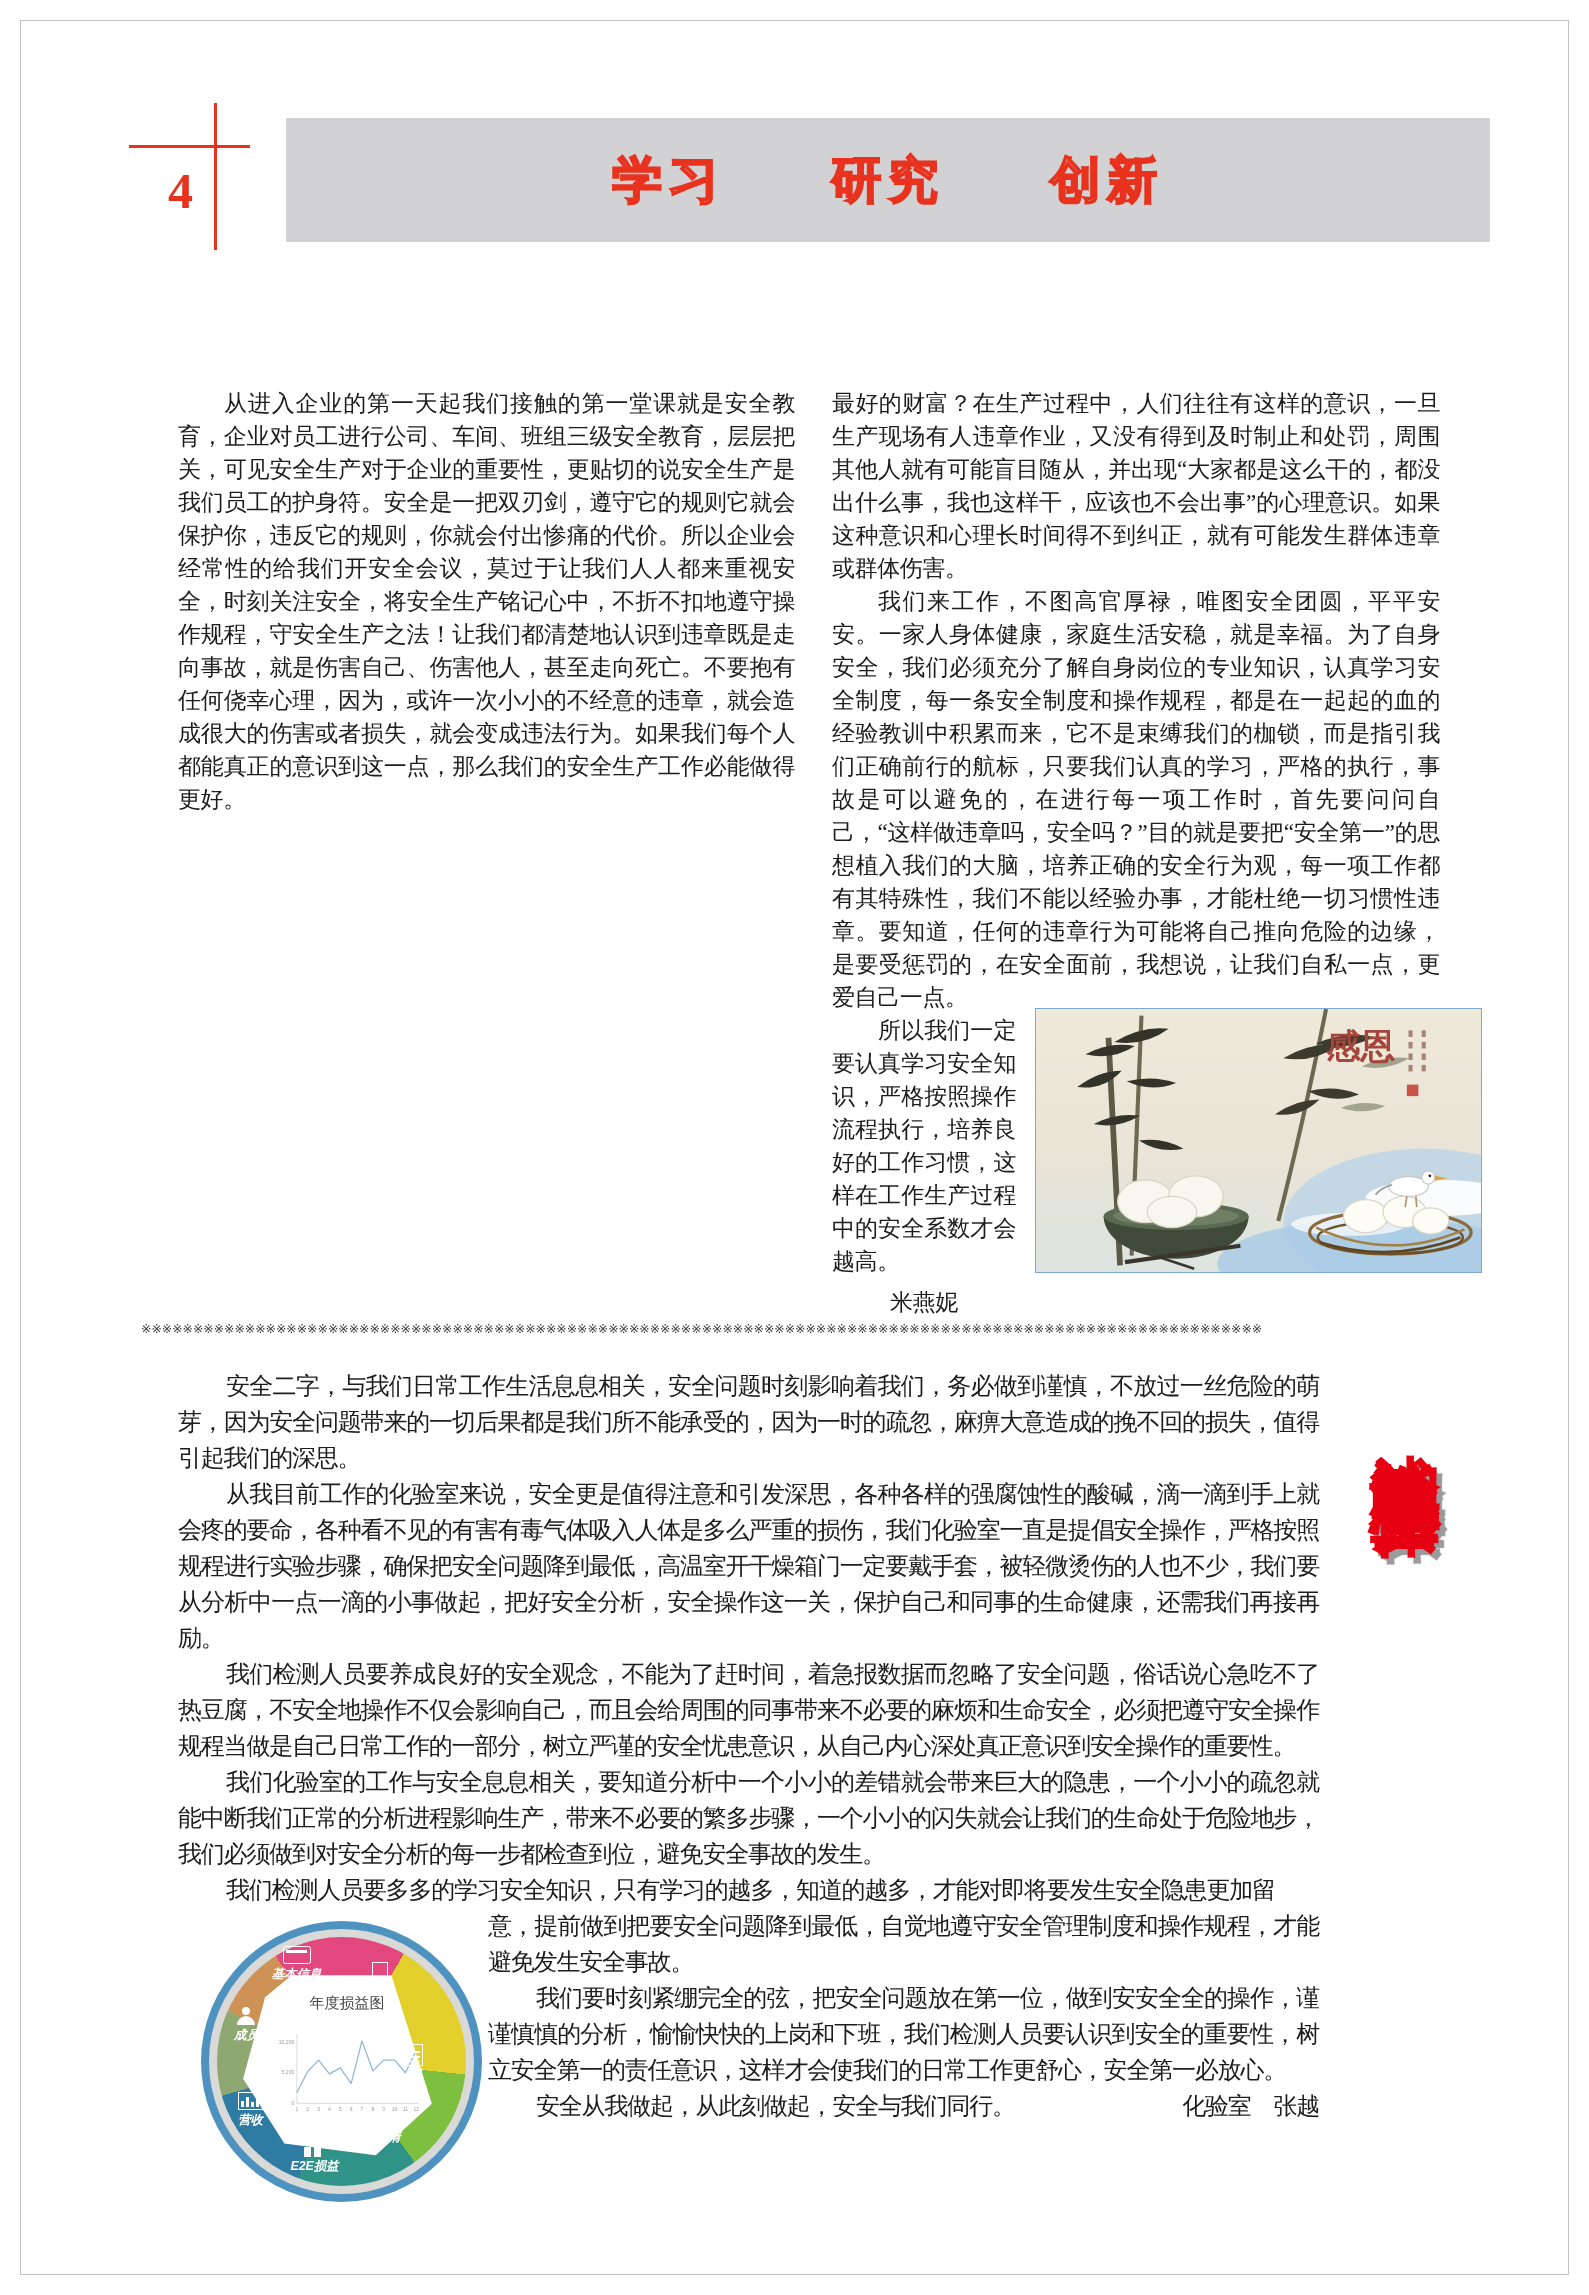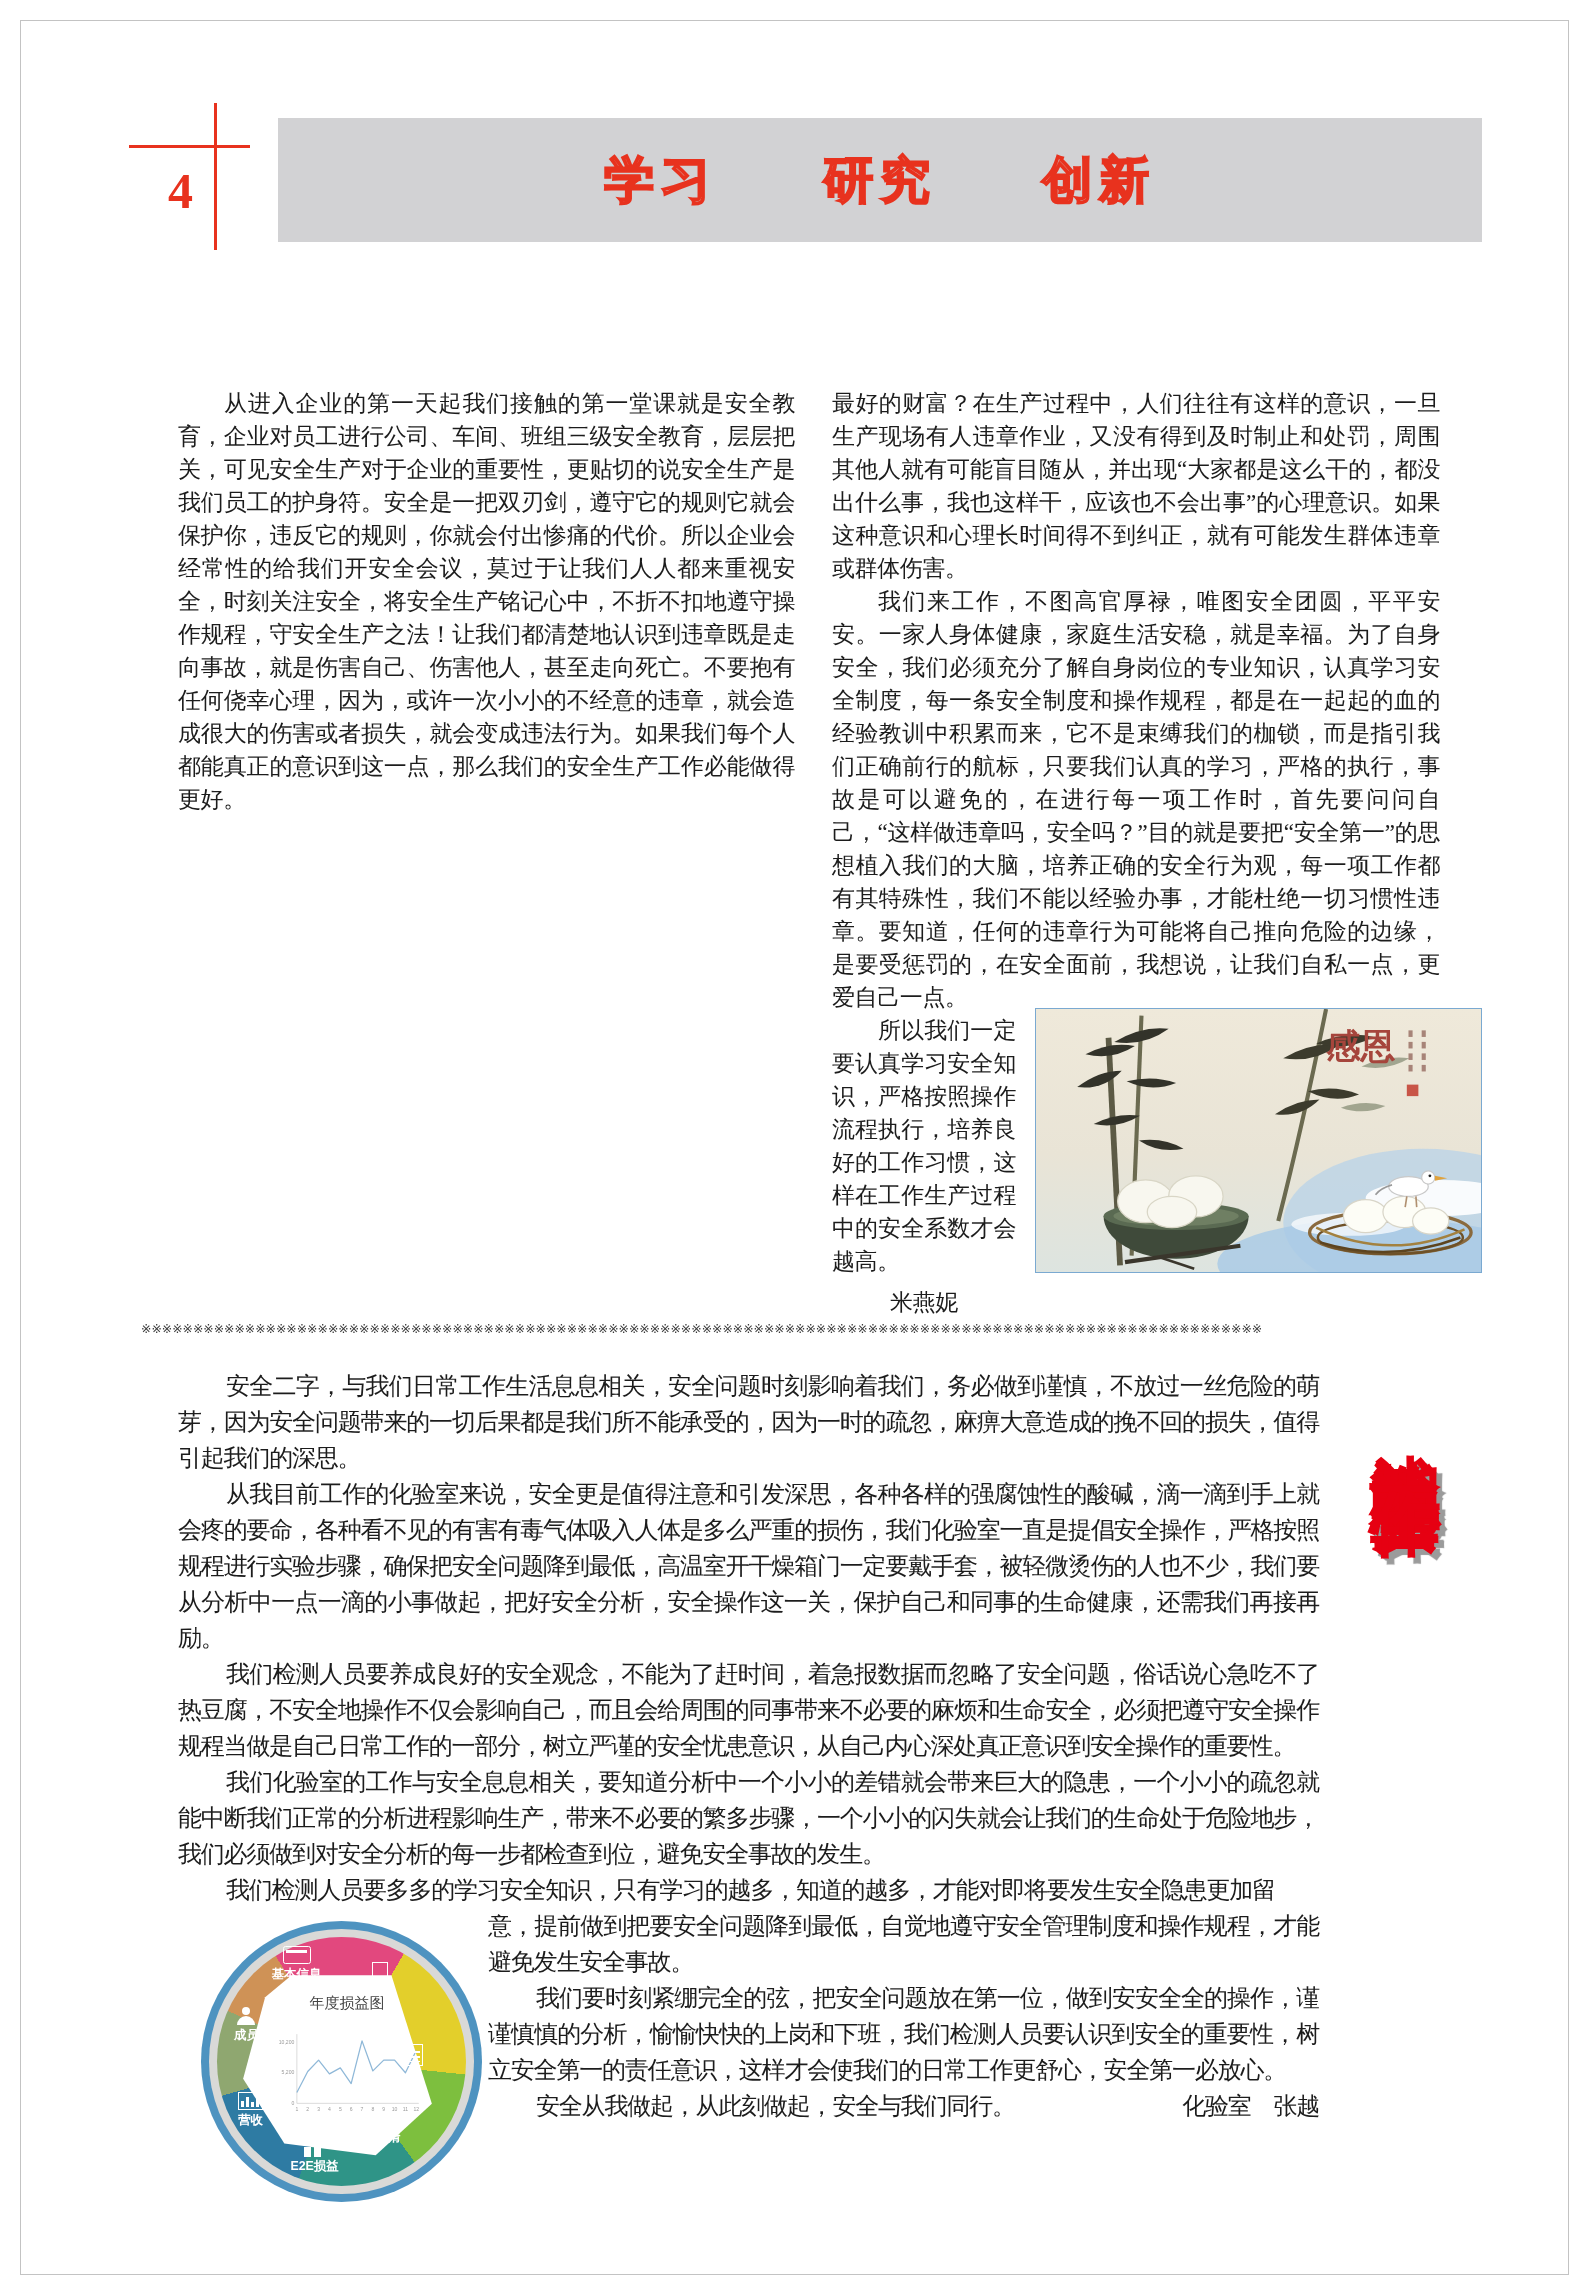--- a/index.html
+++ b/index.html
@@ -7,21 +7,21 @@
         font-family:"Liberation Serif","DejaVu Serif",serif;color:#1c1c1c;}
   .frame{position:absolute;inset:20px;border:0.8px solid #c3c3c3;pointer-events:none;}
 
   
   .crop-v{position:absolute;left:214px;top:103px;width:2.5px;height:147px;background:#e8321e;}
   .crop-h{position:absolute;left:129px;top:145px;width:121px;height:2.5px;background:#e8321e;}
   .page-num{position:absolute;left:168px;top:162px;font-size:50px;font-weight:bold;color:#e8321e;
             font-family:"Liberation Serif",serif;}
 
   
-  .banner{position:absolute;left:278px;top:118px;width:1204px;height:124px;background:#d2d2d4;
+  .banner{position:absolute;left:286px;top:118px;width:1204px;height:124px;background:#d2d2d4;
           display:flex;align-items:center;justify-content:center;gap:106px;}
   .banner span{font-family:"Liberation Sans","DejaVu Sans",sans-serif;font-size:50px;font-weight:900;
                letter-spacing:6.6px;color:#e8321e;}
   @supports (-webkit-text-stroke: 2px red){
     .banner span{color:#d2d2d4;-webkit-text-stroke:2.1px #e8321e;}
   }
 
   
   .headline{position:absolute;left:178px;top:263px;width:1262px;text-align:center;
             font-size:76px;font-weight:bold;color:#e60012;letter-spacing:3.3px;
@@ -68,21 +68,21 @@
   .wedges{position:absolute;inset:15.7px;border-radius:50%;}
   .heptagon{position:absolute;inset:15.7px;background:#fff;
             clip-path:polygon(30% 15.4%,70% 15.4%,86.2% 66.9%,63.7% 87.6%,27.1% 82.8%,10.6% 56.9%,19.4% 24.3%);}
   .chart-center{position:absolute;left:26%;top:26%;width:52%;height:48%;}
   .chart-title{text-align:center;font-size:15px;color:#444;margin-bottom:1.7px;
                font-family:"Liberation Serif",serif;}
   .chart-center svg{width:100%;height:calc(100% - 16.6px);}
   .tick{font-size:8px;fill:#9a9a9a;font-family:"Liberation Sans",sans-serif;}
 
   .seg{position:absolute;display:flex;flex-direction:column;align-items:center;gap:2.5px;
-       color:#fff;font-size:12.4px;font-weight:bold;text-align:left;line-height:14px;}
+       color:#fff;font-size:12.4px;font-weight:bold;text-align:left;line-height:14px;font-style:italic;}
   .seg-info{left:46px;top:25px;width:99px;}
   .seg-dan{left:146px;top:41px;width:66px;}
   .seg-chou{left:187px;top:123px;width:53px;}
   .seg-riqing{left:154px;top:185px;width:66px;}
   .seg-e2e{left:64px;top:219px;width:99px;}
   .seg-yingshou{left:16.6px;top:171px;width:66px;}
   .seg-chengyuan{left:12.4px;top:86px;width:66px;}
 
   
   .ic{position:relative;box-sizing:border-box;}

